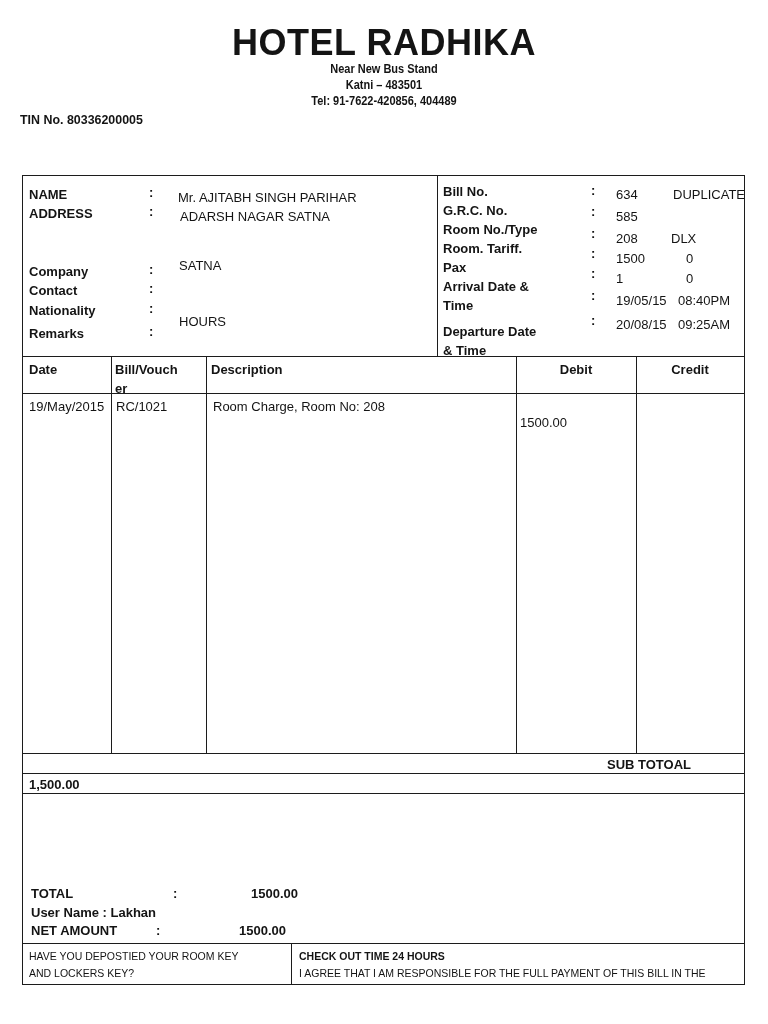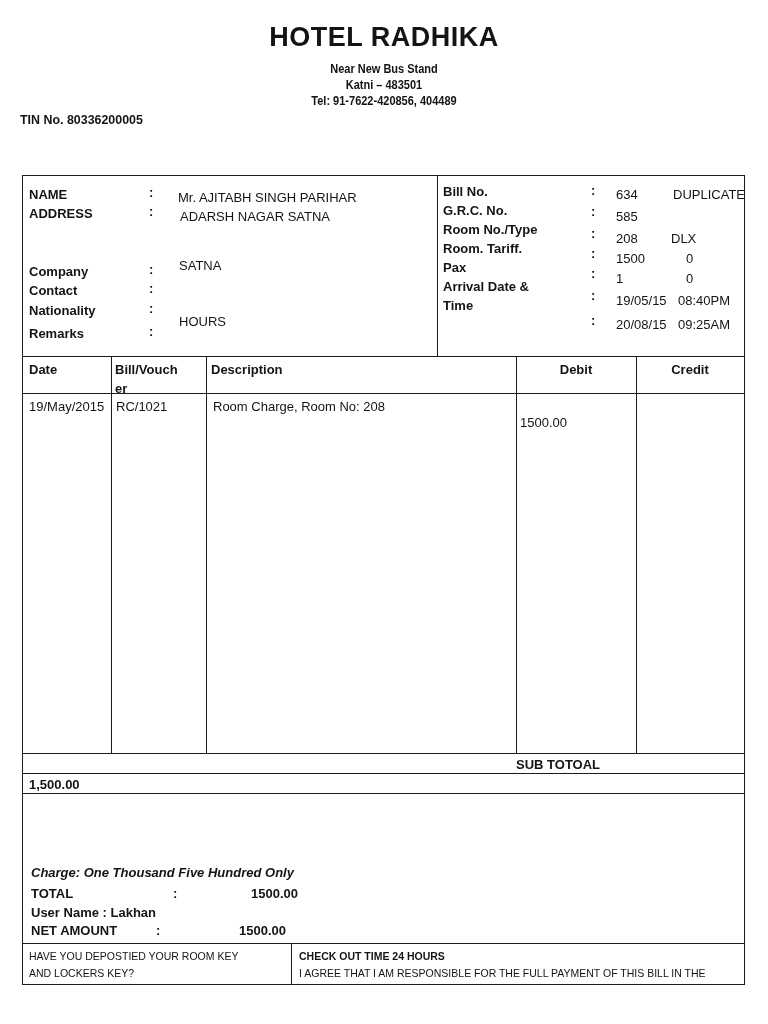--- a/index.html
+++ b/index.html
@@ -2,40 +2,40 @@
 <html><head>
 <meta charset="utf-8">
 <style>
   *{margin:0;padding:0;box-sizing:border-box}
   html,body{background:#ffffff}
   .page{position:relative;width:768px;height:1024px;background:#fff;color:#141414;
         font-family:"Liberation Sans","DejaVu Sans",sans-serif;overflow:hidden}
 
   
   .hotel-name{position:absolute;top:22px;left:0;width:100%;text-align:center;
-              font-size:27px;font-weight:700;letter-spacing:.5px}
+              font-size:36px;font-weight:700;letter-spacing:.5px}
   .hotel-addr{position:absolute;top:61px;left:0;width:100%;text-align:center;
               font-size:12.5px;font-weight:700;line-height:16px;
               transform:scaleX(.88);transform-origin:50% 0}
   .tin{position:absolute;top:112px;left:20px;font-size:13.5px;font-weight:700;
        transform:scaleX(.92);transform-origin:0 0;white-space:nowrap}
 
   
   .box{position:absolute;left:22px;top:175px;width:723px;height:810px;border:1.6px solid #1c1c1c}
 
   .lbl{position:absolute;font-size:13px;font-weight:700;line-height:19px;white-space:nowrap}
   .wrap{white-space:normal}
   .val{position:absolute;font-size:13px;line-height:17px;white-space:nowrap}
   .colon{position:absolute;font-size:13px;font-weight:700}
   .bold13{position:absolute;font-size:13px;font-weight:700;white-space:nowrap}
   .num13{position:absolute;font-size:13px;white-space:nowrap}
   .italic{font-style:italic}
   .small{position:absolute;font-size:10.5px;line-height:16px;white-space:nowrap}
   .center{text-align:center}
-  .right{}
+  .right{text-align:right}
 
   .hline{position:absolute;left:0;width:100%;height:0;border-top:1.6px solid #1c1c1c}
   .vline{position:absolute;width:0;border-left:1.6px solid #1c1c1c}
 </style>
 </head>
 <body>
 
 <div class="page">
 
   <div class="hotel-name">HOTEL RADHIKA</div>
@@ -94,20 +94,21 @@
     <span class="lbl" style="left:420px;top:82px">Pax</span>
     <span class="colon" style="left:568px;top:90px">:</span>
     <span class="val" style="left:593px;top:94px">1</span>
     <span class="val" style="left:663px;top:94px">0</span>
 
     <span class="lbl wrap" style="left:420px;top:101px;width:106px">Arrival Date &amp; Time</span>
     <span class="colon" style="left:568px;top:112px">:</span>
     <span class="val" style="left:593px;top:116px">19/05/15</span>
     <span class="val" style="left:655px;top:116px">08:40PM</span>
 
+    <span class="lbl wrap" style="left:420px;top:146px;width:106px">Departure Date &amp; Time</span>
     <span class="colon" style="left:568px;top:137px">:</span>
     <span class="val" style="left:593px;top:140px">20/08/15</span>
     <span class="val" style="left:655px;top:140px">09:25AM</span>
 
     <div class="hline" style="top:180px"></div>
     <div class="hline" style="top:217px"></div>
     <div class="vline" style="left:88px;top:180px;height:397px"></div>
     <div class="vline" style="left:183px;top:180px;height:397px"></div>
     <div class="vline" style="left:493px;top:180px;height:397px"></div>
     <div class="vline" style="left:613px;top:180px;height:397px"></div>
@@ -122,21 +123,20 @@
     <span class="val" style="left:93px;top:222px">RC/1021</span>
     <span class="val" style="left:190px;top:222px">Room Charge, Room No: 208</span>
     <span class="num13" style="left:497px;top:239px">1500.00</span>
 
     <div class="hline" style="top:577px"></div>
     <span class="bold13 right" style="left:493px;top:581px;width:175px">SUB TOTOAL</span>
     <div class="hline" style="top:597px"></div>
     <span class="bold13" style="left:6px;top:601px">1,500.00</span>
     <div class="hline" style="top:617px"></div>
 
-    <span class="bold13 italic" style="left:8px;top:689px">Charge: One Thousand Five Hundred Only</span>
     <span class="bold13" style="left:8px;top:710px">TOTAL</span>
     <span class="colon" style="left:150px;top:710px">:</span>
     <span class="bold13" style="left:228px;top:710px">1500.00</span>
     <span class="bold13" style="left:8px;top:729px">User Name : Lakhan</span>
     <span class="bold13" style="left:8px;top:747px">NET AMOUNT</span>
     <span class="colon" style="left:133px;top:747px">:</span>
     <span class="bold13" style="left:216px;top:747px">1500.00</span>
 
     <div class="hline" style="top:767px"></div>
     <div class="vline" style="left:268px;top:767px;height:41px"></div>

